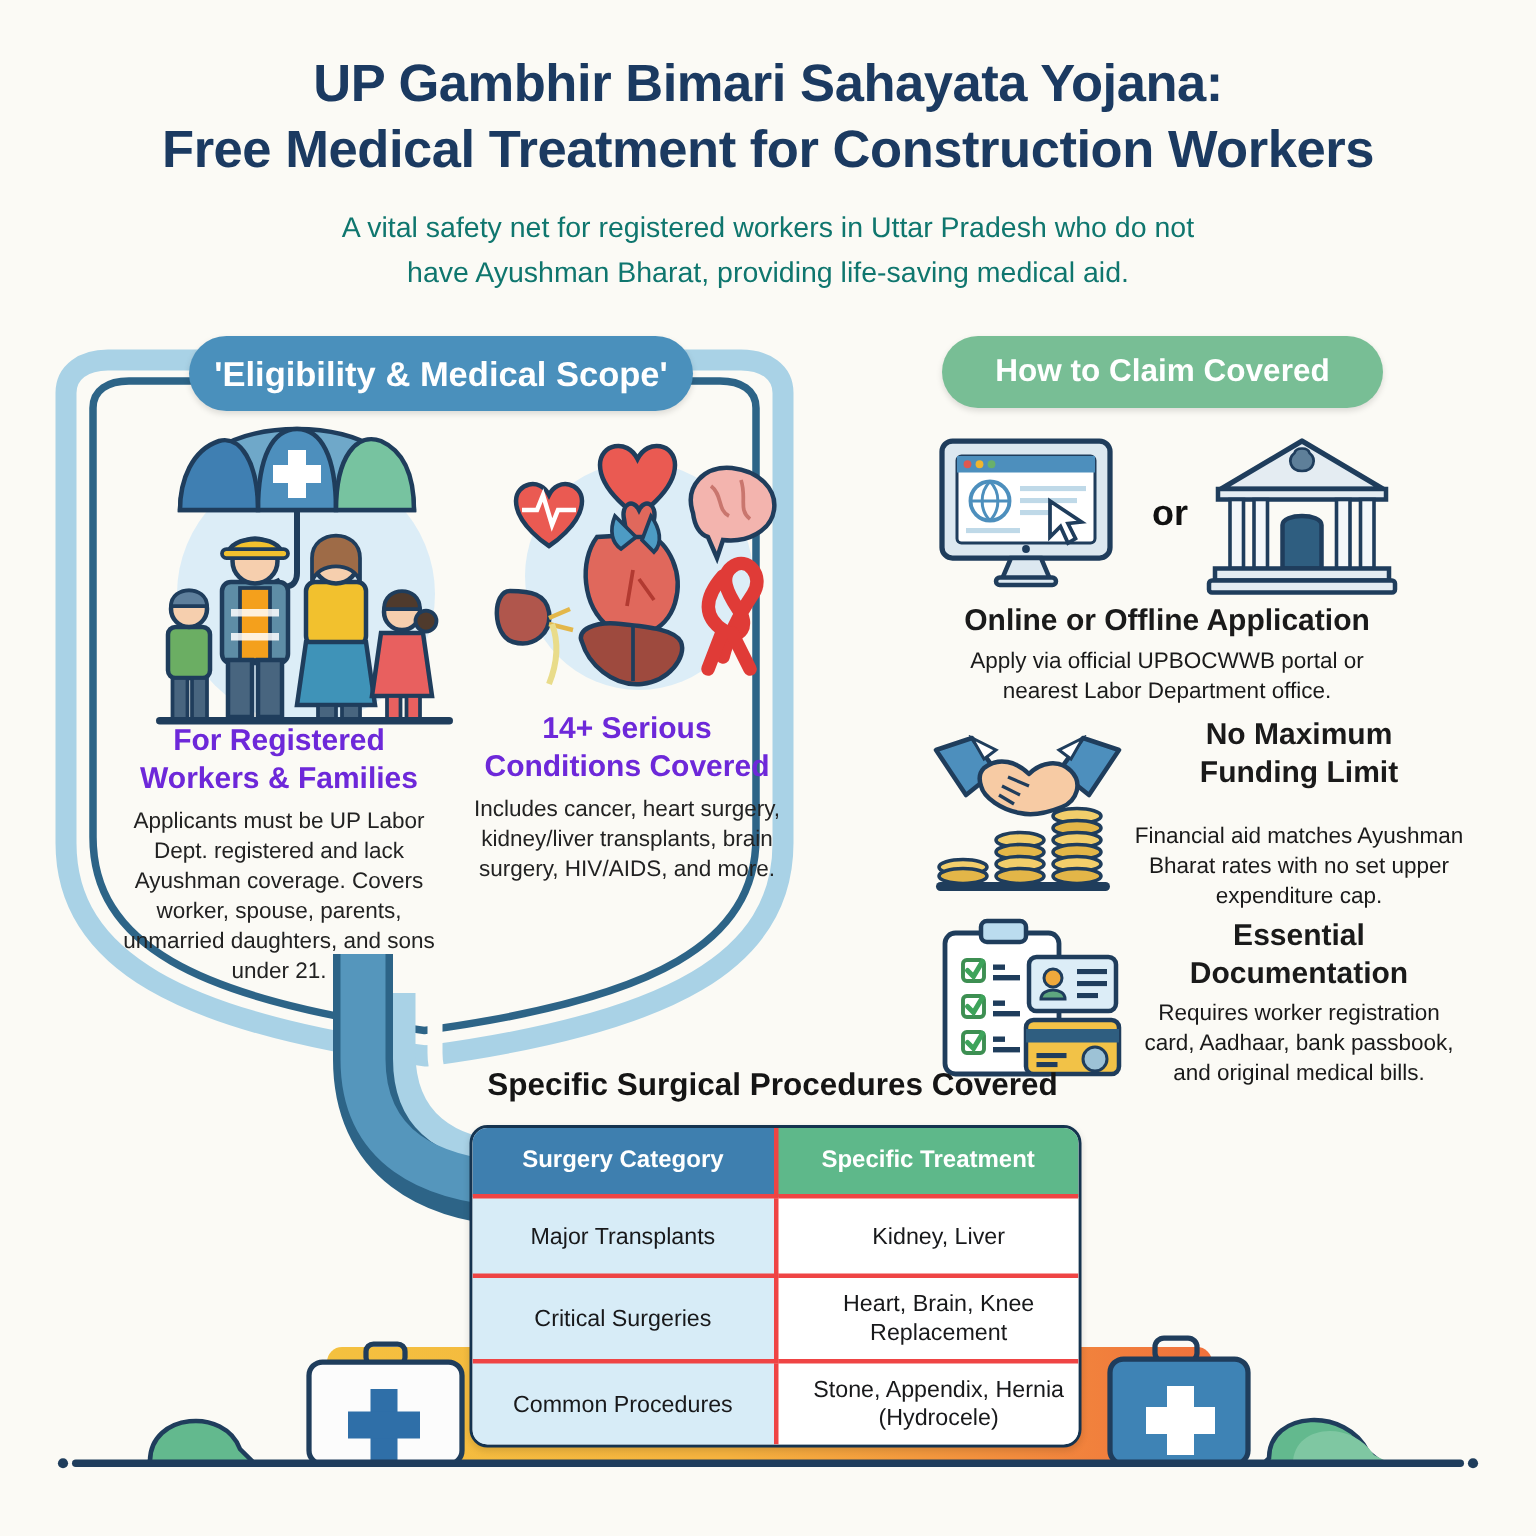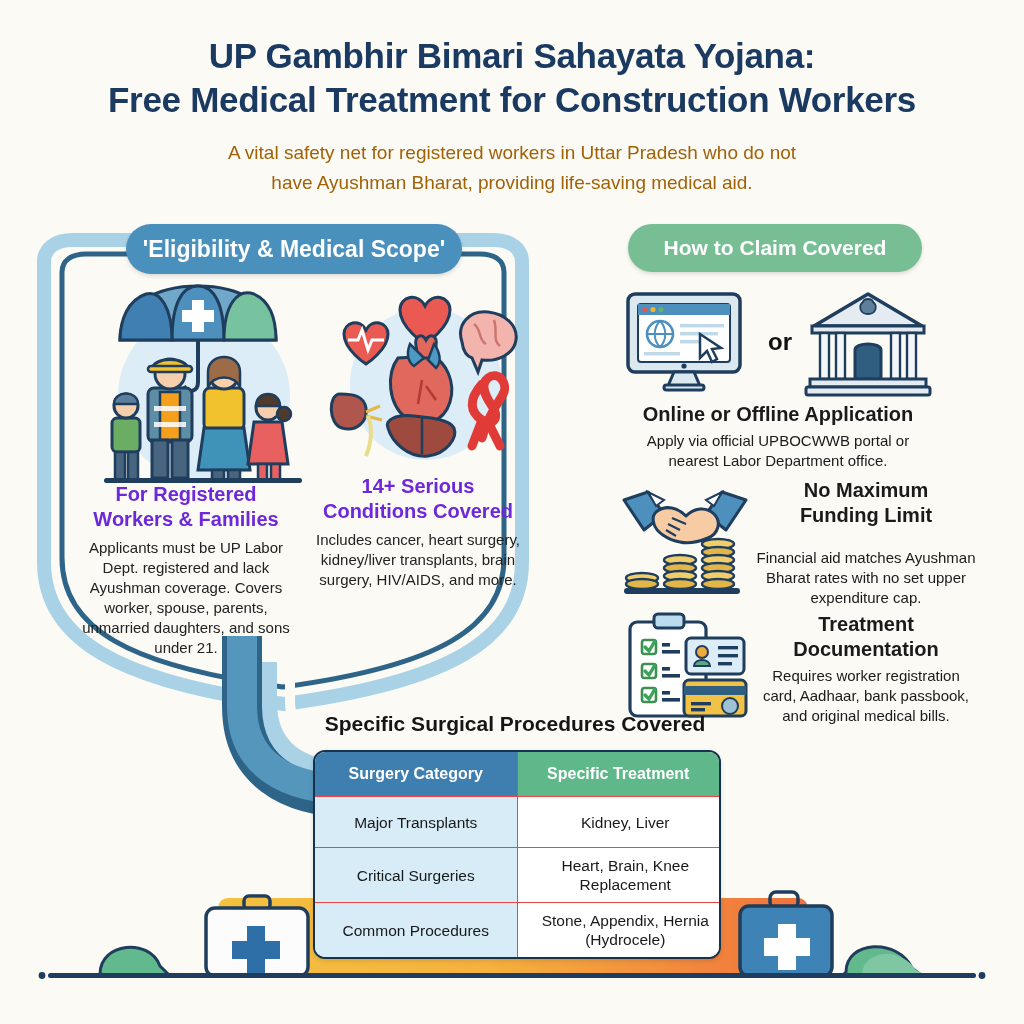--- a/index.html
+++ b/index.html
@@ -20,21 +20,21 @@
     text-align:center;
     font-size:35px;line-height:44px;
     font-weight:bold;
     color:#1B3A61;
     letter-spacing:-0.3px;
   }
   #subtitle{
     left:120px;top:138px;width:784px;
     text-align:center;
     font-size:19px;line-height:30px;
-    color:#a16207;
+    color:#0f766e;
   }
 
   
   #shield-svg{left:28px;top:232px;}
 
   
   .pill{
     border-radius:26px;
     display:flex;align-items:center;justify-content:center;
     color:#ffffff;font-weight:bold;
@@ -82,21 +82,21 @@
     font-size:21px;font-weight:bold;color:#151515;
   }
   #table-wrap{
     left:313px;top:750px;width:404px;
     border:2px solid #15334f;border-radius:12px;overflow:hidden;
     background:#ffffff;
     box-shadow:0 2px 5px rgba(0,0,0,.12);
   }
   table{border-collapse:collapse;width:100%;table-layout:fixed;}
   th,td{
-    border:1px solid #ef4444;
+    border:3px solid #ef4444;
     text-align:center;vertical-align:middle;
     padding:8px 6px;
   }
   thead th{
     color:#fff;font-size:16px;font-weight:bold;height:28px;
     border-top:none;
   }
   thead th.c1{background:#3E7FAF;border-left:none;}
   thead th.c2{background:#5EB88A;border-right:none;}
   tbody td{font-size:15.5px;line-height:19px;color:#18191b;height:34px;}
@@ -331,21 +331,21 @@
 
     <rect x="60" y="68" width="62" height="36" rx="5" fill="#F2C247" stroke="#1F3D5C" stroke-width="3"></rect>
     <rect x="60" y="74" width="62" height="9" fill="#2F5E80"></rect>
     <rect x="67" y="90" width="20" height="3.4" fill="#1F3D5C"></rect>
     <rect x="67" y="96" width="14" height="3.4" fill="#1F3D5C"></rect>
     <circle cx="106" cy="94" r="8" fill="#9DC2D6" stroke="#1F3D5C" stroke-width="2"></circle>
   </svg>
 
   <div class="abs" id="rfeat3">
     <div class="f-head">
-      <div>Treatment</div>
+      <div>Essential</div>
       <div>Documentation</div>
     </div>
     <div class="f-body">Requires worker registration card, Aadhaar, bank passbook, and original medical bills.</div>
   </div>
 
   <svg class="abs" style="left:0;top:880px;" width="1024" height="144" viewBox="0 0 1024 144">
 
     <path d="M100,94 C100,62 150,58 160,86 L170,96 L96,96 Z" fill="#63B98E" stroke="#1F3D5C" stroke-width="3"></path>
     <path d="M846,92 C846,60 898,58 912,88 L922,96 L842,96 Z" fill="#63B98E" stroke="#1F3D5C" stroke-width="3"></path>
     <path d="M862,96 C862,70 900,66 916,90 L928,96 Z" fill="#7FC7A2"></path>

